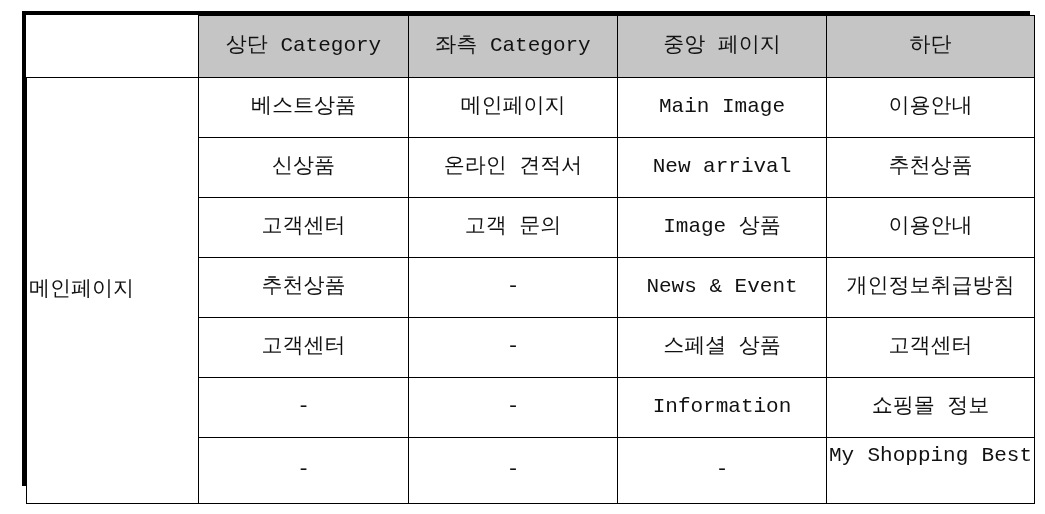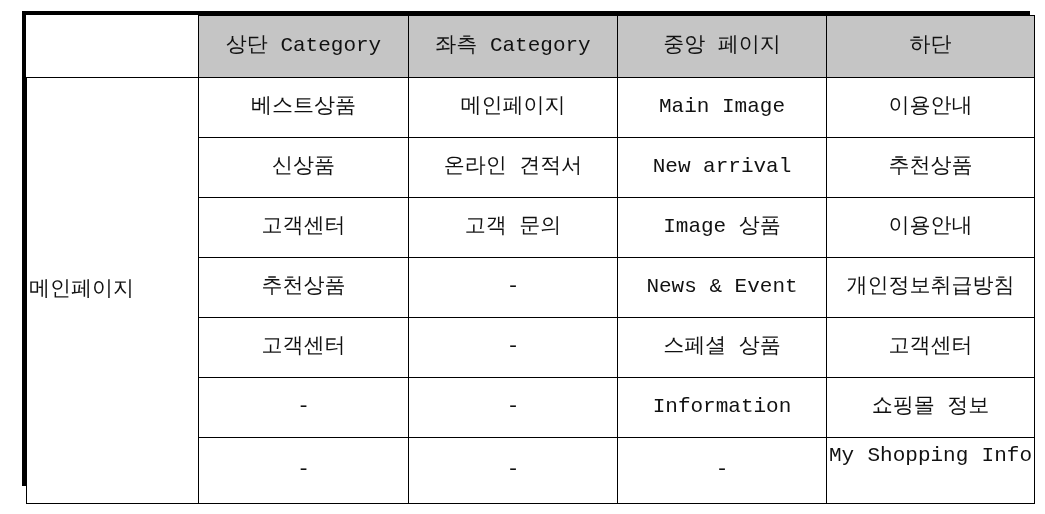--- a/index.html
+++ b/index.html
@@ -165,20 +165,20 @@
           <td class="cell dash">-</td>
           <td class="cell dash">-</td>
           <td class="cell">Information</td>
           <td class="cell">쇼핑몰 정보</td>
         </tr>
 
         <tr>
           <td class="cell dash">-</td>
           <td class="cell dash">-</td>
           <td class="cell dash">-</td>
-          <td class="cell justified">My Shopping Info</td>
+          <td class="cell justified">My Shopping Best</td>
         </tr>
 
       </tbody>
     </table>
   </div>
 
 </div>
 
 </body></html>

